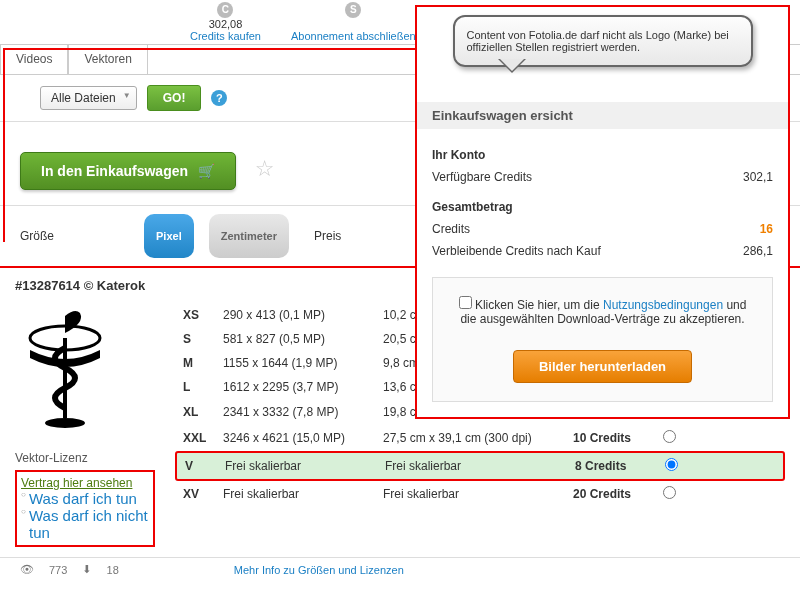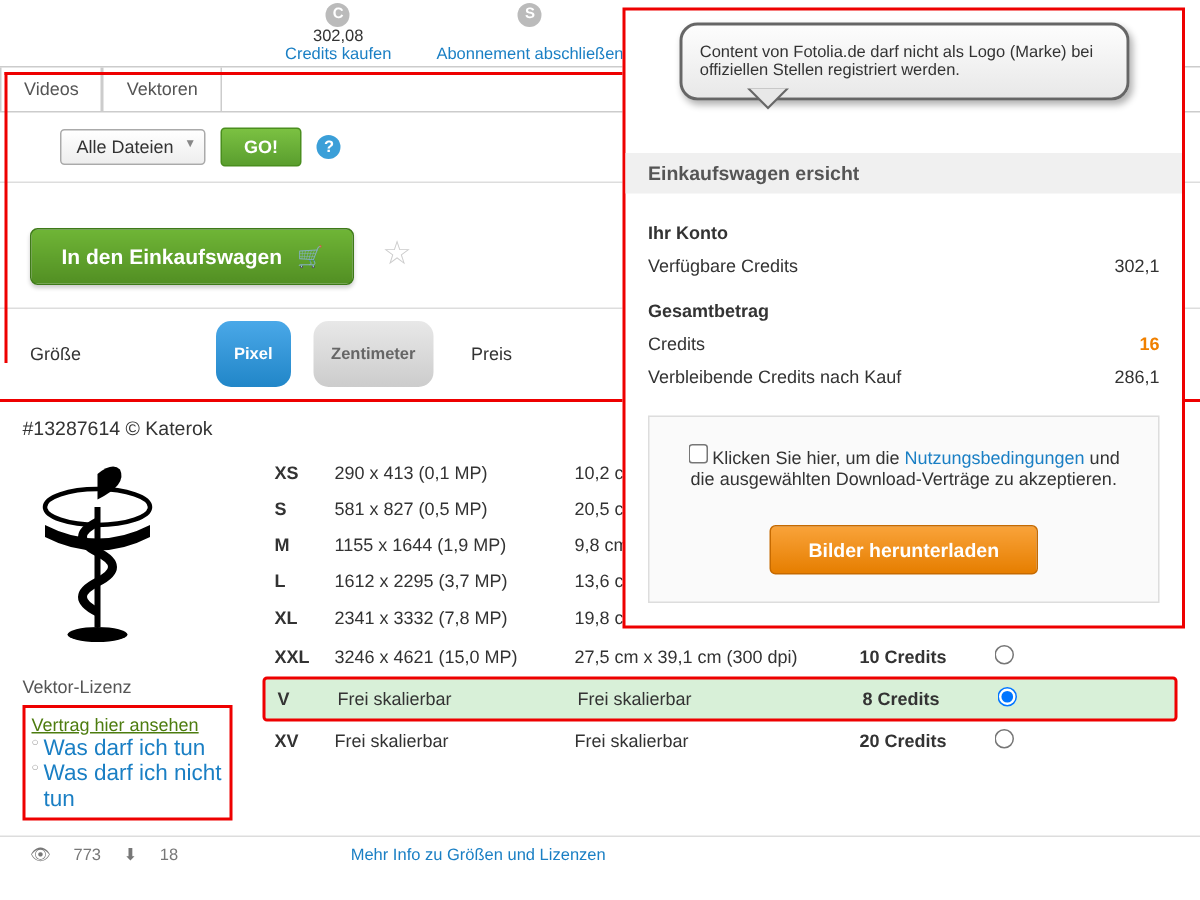--- a/index.html
+++ b/index.html
@@ -16,21 +16,21 @@
 .dropdown:after{content:"▼";position:absolute;right:5px;font-size:8px;color:#888}
 .go-btn{background:linear-gradient(#7bc142,#5a9e2e);color:#fff;font-weight:bold;padding:5px 15px;border:1px solid #4a8e1e;border-radius:3px;font-size:12px}
 .help-icon{width:16px;height:16px;background:#3b9fd8;border-radius:50%;color:#fff;text-align:center;line-height:16px;font-weight:bold;font-size:11px}
 .cart-area{padding:30px 20px 15px;border-bottom:1px solid #ddd}
 .cart-btn{background:linear-gradient(#6fb536,#528f23);color:#fff;font-weight:bold;padding:10px 20px;border:1px solid #3e7a18;border-radius:5px;font-size:14px;display:inline-flex;align-items:flex-end;gap:10px;box-shadow:0 2px 3px rgba(0,0,0,0.2)}
 .star{color:#ccc;font-size:22px;margin-left:15px}
 .unit-row{display:flex;align-items:center;padding:8px 20px;gap:15px;font-size:12px;border-bottom:2px solid #e00}
 .pill{background:linear-gradient(#4aa8e8,#2186c8);color:#fff;padding:16px 12px;border-radius:10px;font-size:11px;font-weight:bold}
 .pill.gray{background:linear-gradient(#e8e8e8,#ccc);color:#666}
 .detail-area{padding:10px 15px}
-.item-id{font-weight:normal;font-size:13px;margin-bottom:10px}
+.item-id{font-weight:bold;font-size:13px;margin-bottom:10px}
 .detail-flex{display:flex;gap:20px}
 .left-col{width:140px}
 .snake-img{width:100px;height:130px;margin:5px 0}
 .vektor-label{font-size:12px;color:#555;margin-top:5px}
 .red-box{border:2px solid #e00;padding:4px;margin-top:5px}
 .vert-link{color:#4d7c0f;text-decoration:underline;font-size:12px}
 .sub-link{color:#1a7fc4;font-size:15px;display:block;padding-left:8px;position:relative}
 .sub-link:before{content:"○";position:absolute;left:0;font-size:8px;color:#999}
 .size-table{flex:1}
 .size-row{display:flex;align-items:center;padding:5px 8px;font-size:12px}

